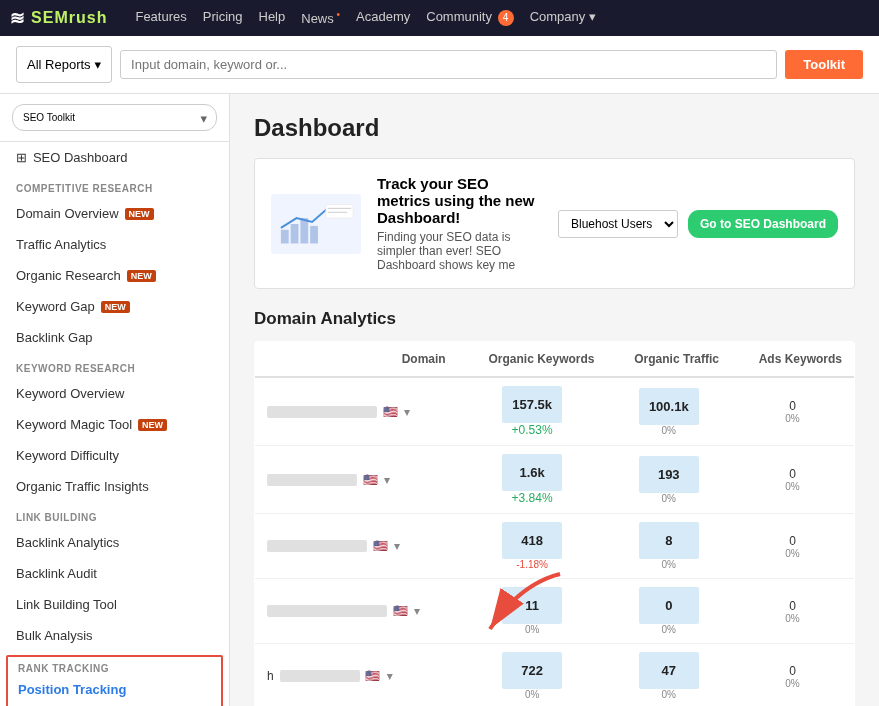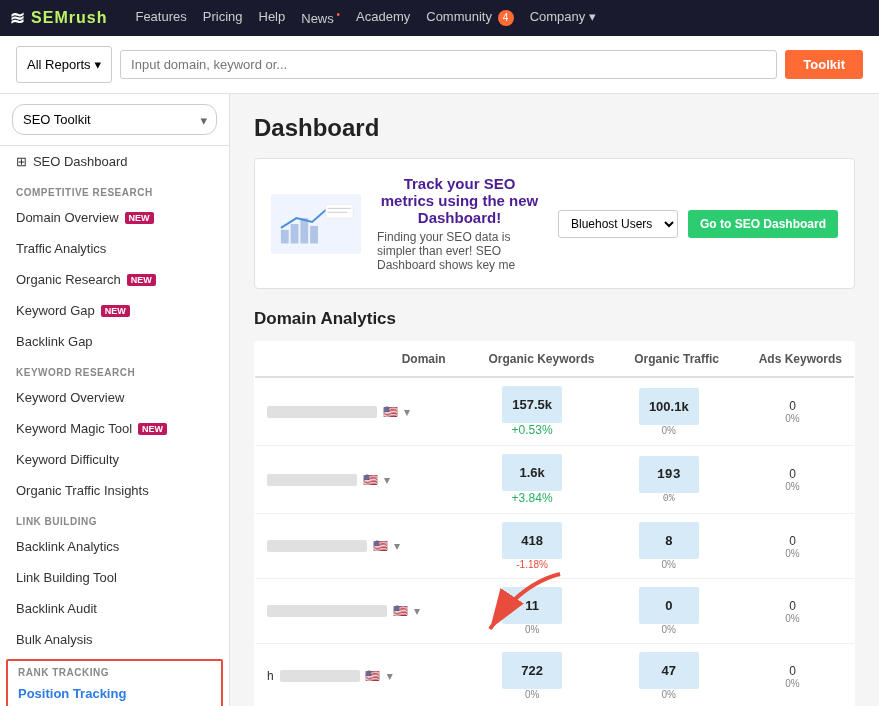--- a/index.html
+++ b/index.html
@@ -67,35 +67,35 @@
     }
     .sidebar-toolkit {
       padding: 10px 12px;
       border-bottom: 1px solid #e0e0e0;
     }
     .toolkit-select-wrapper {
       position: relative;
     }
     .toolkit-select-wrapper select {
       width: 100%; padding: 7px 30px 7px 10px; border: 1px solid #ccc; border-radius: 12px;
-      font-size: 13px; cursor: pointer; appearance: none; background: white;
+      font-size: 10px; cursor: pointer; appearance: none; background: white;
     }
     .toolkit-chevron {
       position: absolute; right: 10px; top: 50%; transform: translateY(-50%);
       pointer-events: none; color: #666;
     }
     .sidebar-item {
       padding: 8px 16px; cursor: pointer; color: #333; font-size: 13px; display: flex; align-items: center; gap: 6px;
     }
     .sidebar-item.active { color: #2d7be5; font-weight: bold; }
     .sidebar-section-label {
       padding: 10px 16px 4px; font-size: 10px; color: #888; font-weight: bold; letter-spacing: 0.5px; text-transform: uppercase;
     }
     .badge-new {
-      background: #be185d; color: white; font-size: 9px; padding: 1px 4px; border-radius: 2px; font-weight: bold;
+      background: #c2410c; color: white; font-size: 9px; padding: 1px 4px; border-radius: 2px; font-weight: bold;
     }
     .rank-tracking-section {
       border: 2px solid #e74c3c;
       margin: 4px 6px;
       border-radius: 2px;
     }
     .rank-tracking-section .sidebar-section-label {
       padding: 6px 10px 2px;
     }
     .rank-tracking-section .sidebar-item {
@@ -115,29 +115,29 @@
     .promo-banner {
       background: white; border: 1px solid #e0e0e0; border-radius: 4px;
       display: flex; align-items: center; gap: 16px; padding: 16px;
       margin-bottom: 20px; overflow: hidden;
     }
     .promo-chart-preview {
       width: 90px; height: 60px; flex-shrink: 0; background: #f0f4ff;
       border-radius: 3px; display: flex; align-items: flex-end; gap: 3px; padding: 6px; overflow: hidden;
     }
     .promo-text { flex: 1; }
-    .promo-title { font-size: 15px; font-weight: bold; color: #4c1d95; margin-bottom: 4px; text-align: center; }
+    .promo-title { font-size: 15px; font-weight: bold; color: #000000; margin-bottom: 4px; }
     .promo-desc { font-size: 12px; color: #555; }
     .promo-actions { display: flex; align-items: center; gap: 10px; flex-shrink: 0; }
     .bluehost-select {
       border: 1px solid #ccc; border-radius: 3px; padding: 5px 8px; font-size: 12px;
       background: white; cursor: pointer;
     }
     .go-dashboard-btn {
-      background: #2ecc71; color: white; border: none; border-radius: 3px;
+      background: #2ecc71; color: white; border: none; border-radius: 11px;
       padding: 7px 12px; font-size: 12px; font-weight: bold; cursor: pointer; white-space: nowrap;
     }
 
     
     .section-title { font-size: 17px; font-weight: bold; color: #222; margin-bottom: 12px; }
     .analytics-table { width: 100%; border-collapse: collapse; background: white; border: 1px solid #e0e0e0; border-radius: 4px; overflow: hidden; }
     .analytics-table th {
       text-align: right; padding: 10px 12px; font-size: 12px; color: #555; font-weight: bold;
       border-bottom: 2px solid #e0e0e0; background: white;
     }
@@ -247,24 +247,24 @@
     </div>
     <div class="sidebar-item">
       <span>Organic Traffic Insights</span>
     </div>
 
     <div class="sidebar-section-label">LINK BUILDING</div>
     <div class="sidebar-item">
       <span>Backlink Analytics</span>
     </div>
     <div class="sidebar-item">
+      <span>Backlink Audit</span>
+    </div>
+    <div class="sidebar-item">
       <span>Link Building Tool</span>
-    </div>
-    <div class="sidebar-item">
-      <span>Backlink Audit</span>
     </div>
     <div class="sidebar-item">
       <span>Bulk Analysis</span>
     </div>
 
     <div class="rank-tracking-section">
       <div class="sidebar-section-label">RANK TRACKING</div>
       <div class="sidebar-item active">
         <span>Position Tracking</span>
       </div>
@@ -342,21 +342,21 @@
 
           <span class="domain-blur" style="width:90px;"></span>
           <span>🇺🇸</span>
           <span style="cursor:pointer;color:#888;">▾</span>
         </div>
       </td>
       <td style="text-align:center;">
         <div class="metric-value-box">1.6k</div>
         <div class="metric-change-pos">+3.84%</div>
       </td>
-      <td style="text-align:center;font-family:Liberation Mono, monospace;">
+      <td style="text-align:center;">
         <div class="metric-value-box">193</div>
         <div class="metric-change-neu">0%</div>
       </td>
       <td style="text-align:center;">
         <div class="metric-zero">0</div>
         <div class="metric-zero-pct">0%</div>
       </td>
     </tr>
           <tr>
       <td>

